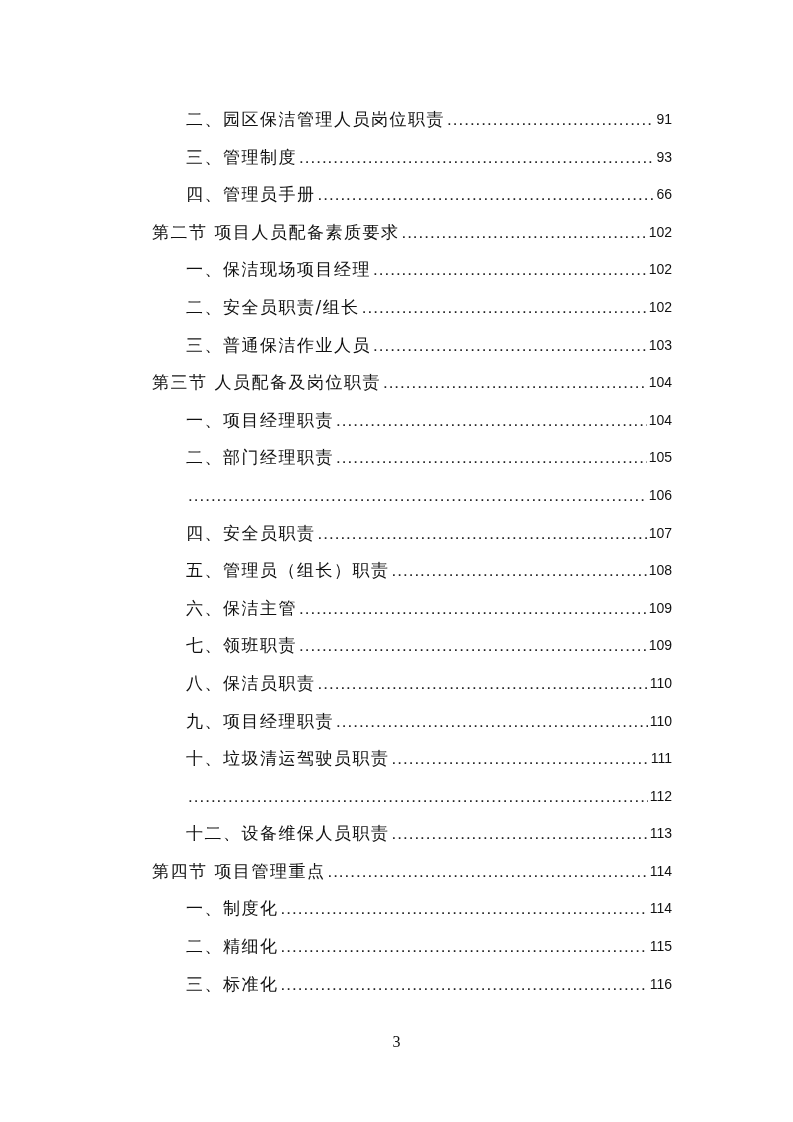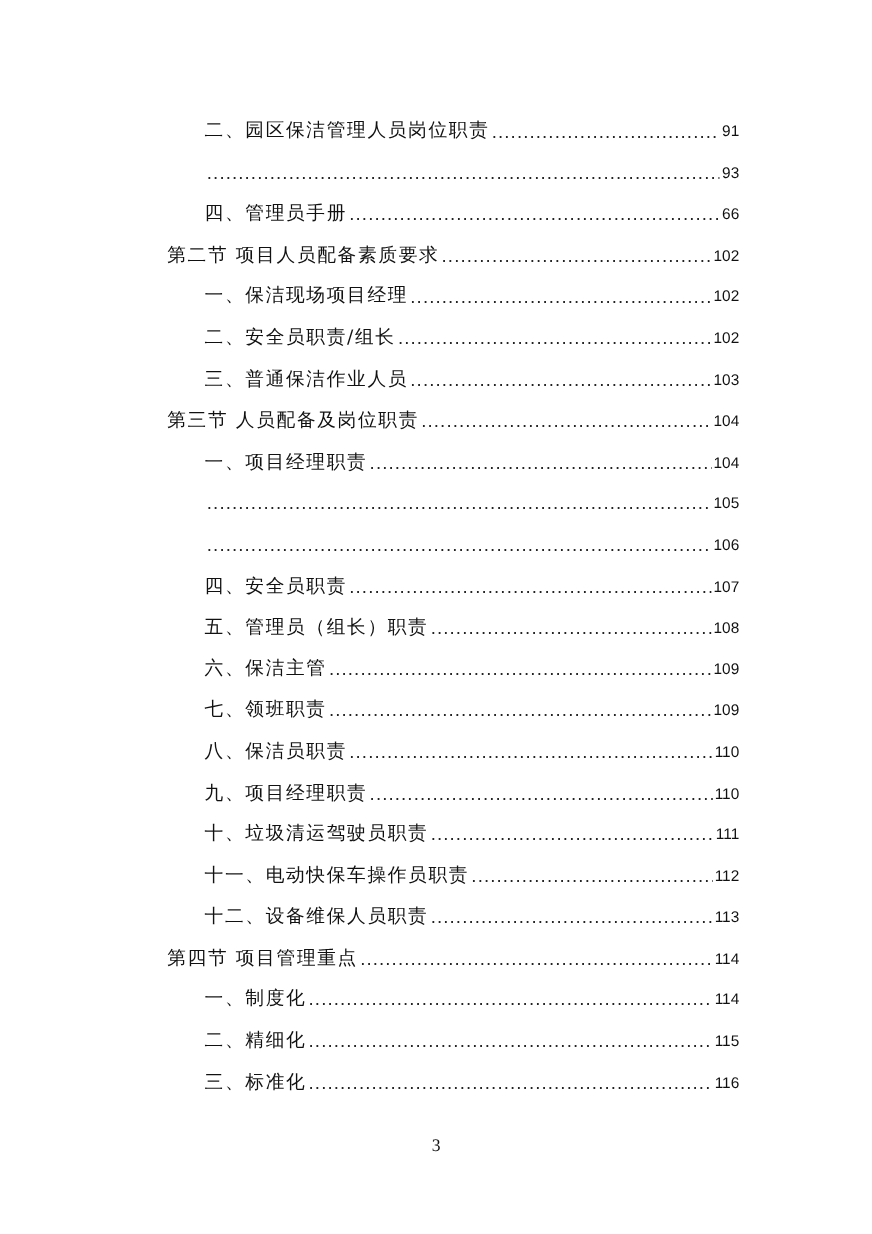--- a/index.html
+++ b/index.html
@@ -37,20 +37,21 @@
 </head>
 <body>
 
 <div class="toc">
   <div class="toc-row level-2">
       <span class="label">二、园区保洁管理人员岗位职责</span>
       <span class="leader"></span>
       <span class="page">91</span>
     </div>
   <div class="toc-row level-2">
+      <span class="label">三、管理制度</span>
       <span class="leader"></span>
       <span class="page">93</span>
     </div>
   <div class="toc-row level-2">
       <span class="label">四、管理员手册</span>
       <span class="leader"></span>
       <span class="page">66</span>
     </div>
   <div class="toc-row level-1">
       <span class="label">第二节  项目人员配备素质要求</span>
@@ -76,20 +77,21 @@
       <span class="label">第三节  人员配备及岗位职责</span>
       <span class="leader"></span>
       <span class="page">104</span>
     </div>
   <div class="toc-row level-2">
       <span class="label">一、项目经理职责</span>
       <span class="leader"></span>
       <span class="page">104</span>
     </div>
   <div class="toc-row level-2">
+      <span class="label">二、部门经理职责</span>
       <span class="leader"></span>
       <span class="page">105</span>
     </div>
   <div class="toc-row level-2">
       <span class="leader"></span>
       <span class="page">106</span>
     </div>
   <div class="toc-row level-2">
       <span class="label">四、安全员职责</span>
       <span class="leader"></span>
@@ -119,21 +121,20 @@
       <span class="label">九、项目经理职责</span>
       <span class="leader"></span>
       <span class="page">110</span>
     </div>
   <div class="toc-row level-2">
       <span class="label">十、垃圾清运驾驶员职责</span>
       <span class="leader"></span>
       <span class="page">111</span>
     </div>
   <div class="toc-row level-2">
-      <span class="label">十一、电动快保车操作员职责</span>
       <span class="leader"></span>
       <span class="page">112</span>
     </div>
   <div class="toc-row level-2">
       <span class="label">十二、设备维保人员职责</span>
       <span class="leader"></span>
       <span class="page">113</span>
     </div>
   <div class="toc-row level-1">
       <span class="label">第四节  项目管理重点</span>

